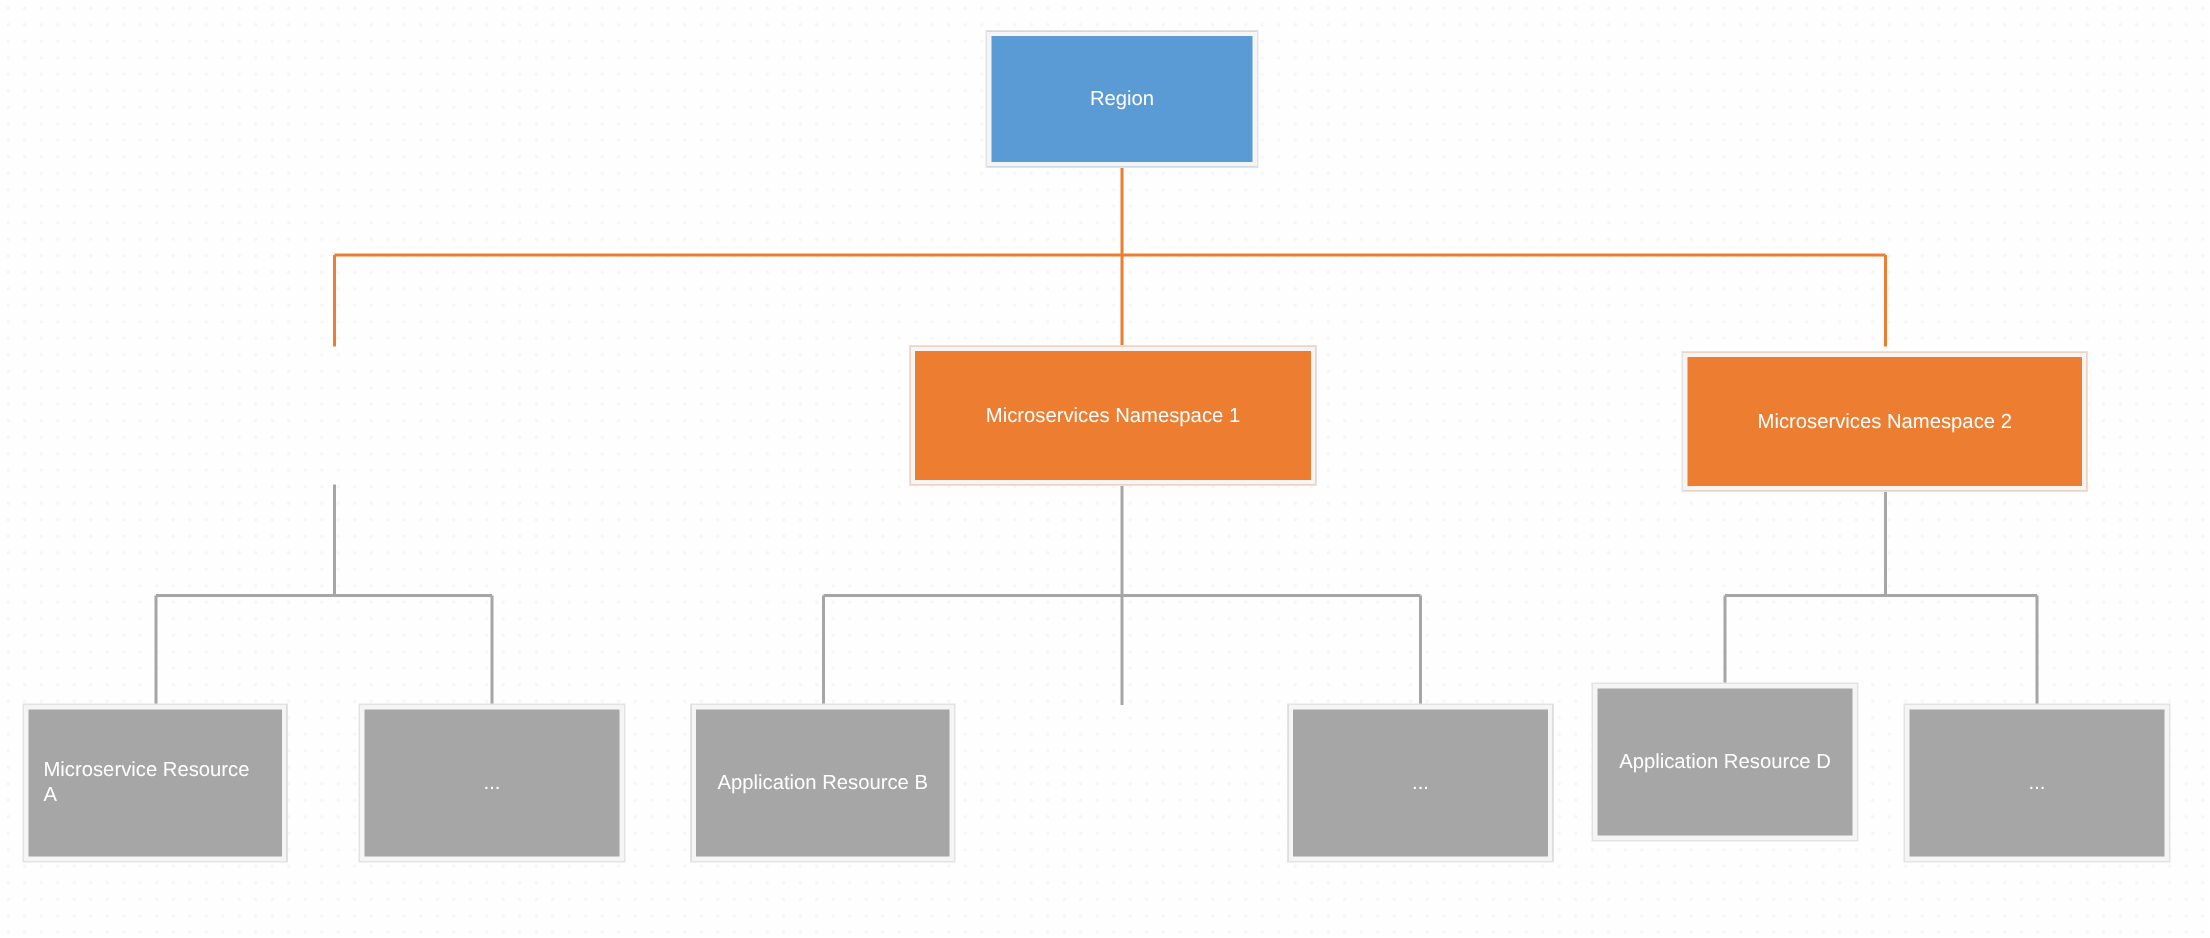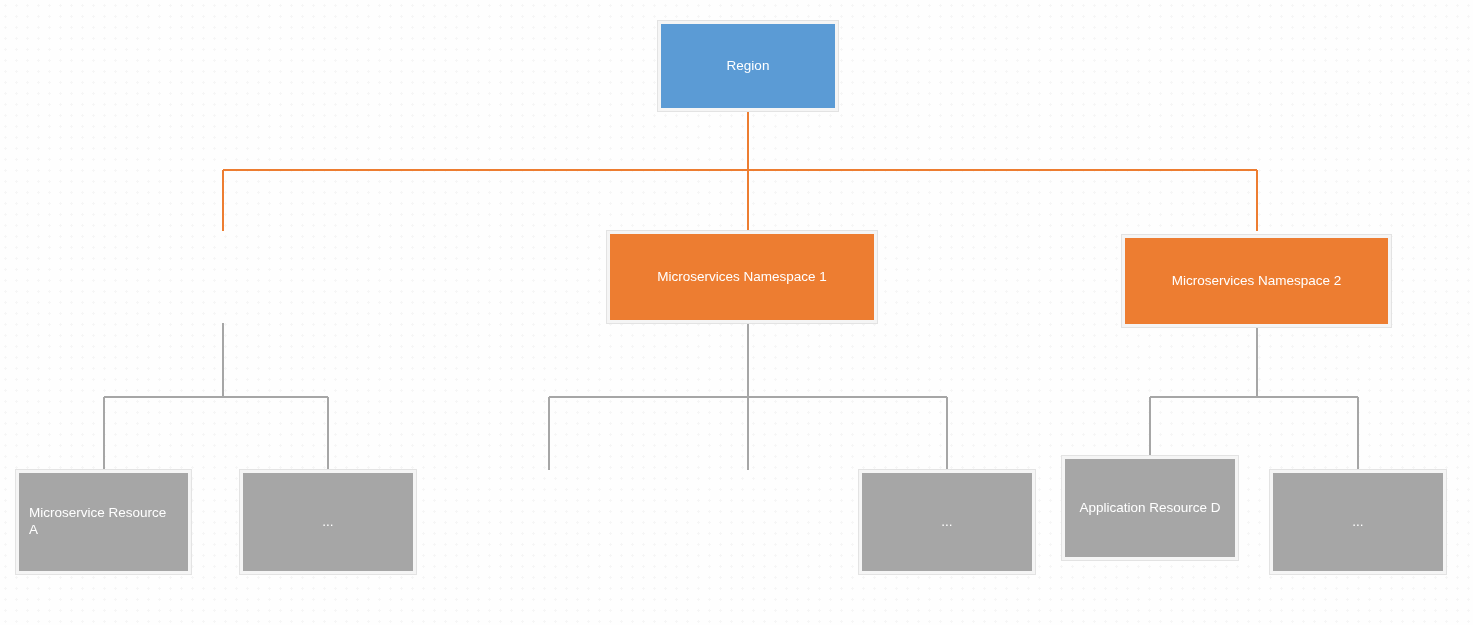--- a/index.html
+++ b/index.html
@@ -67,20 +67,21 @@
 
 
   <div class="node node-namespace" style="left:607px; top:231px; width:270px; height:92px;">Microservices Namespace 1</div>
 
   <div class="node node-namespace" style="left:1122px; top:235px; width:269px; height:92px;">Microservices Namespace 2</div>
 
   <div class="node node-resource" style="left:16px; top:470px; width:175px; height:104px;">Microservice Resource A</div>
 
   <div class="node node-resource" style="left:240px; top:470px; width:176px; height:104px;">...</div>
 
+  <div class="node node-resource" style="left:461px; top:470px; width:175px; height:104px;">Application Resource B</div>
 
 
   <div class="node node-resource" style="left:859px; top:470px; width:176px; height:104px;">...</div>
 
   <div class="node node-resource" style="left:1062px; top:456px; width:176px; height:104px;">Application Resource D</div>
 
   <div class="node node-resource" style="left:1270px; top:470px; width:176px; height:104px;">...</div>
 
 </div>
 

